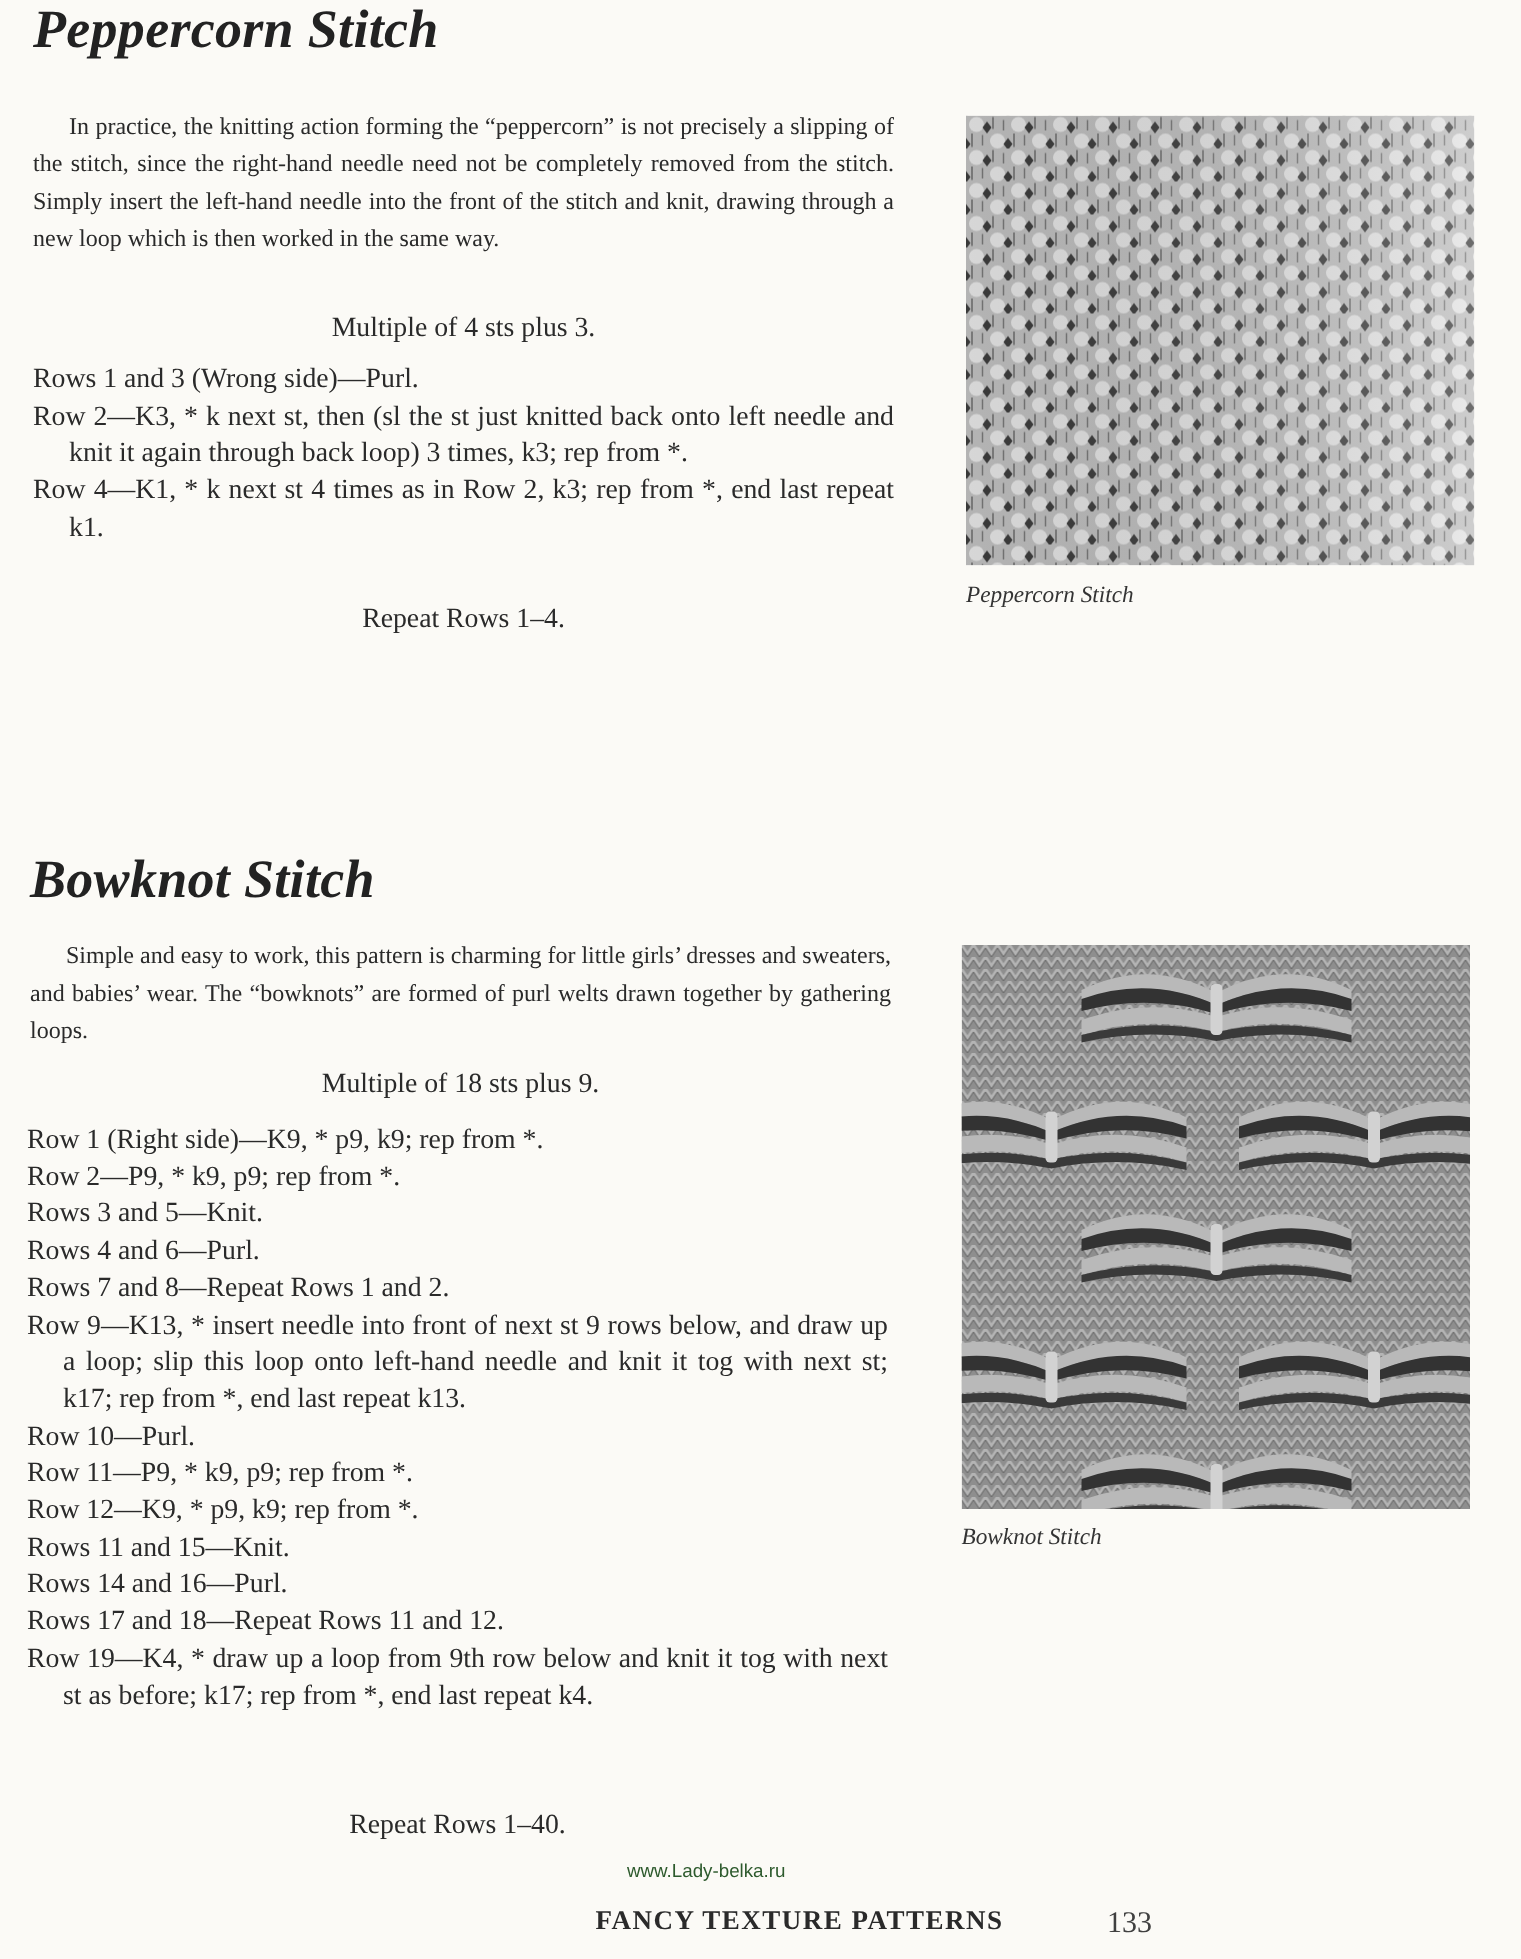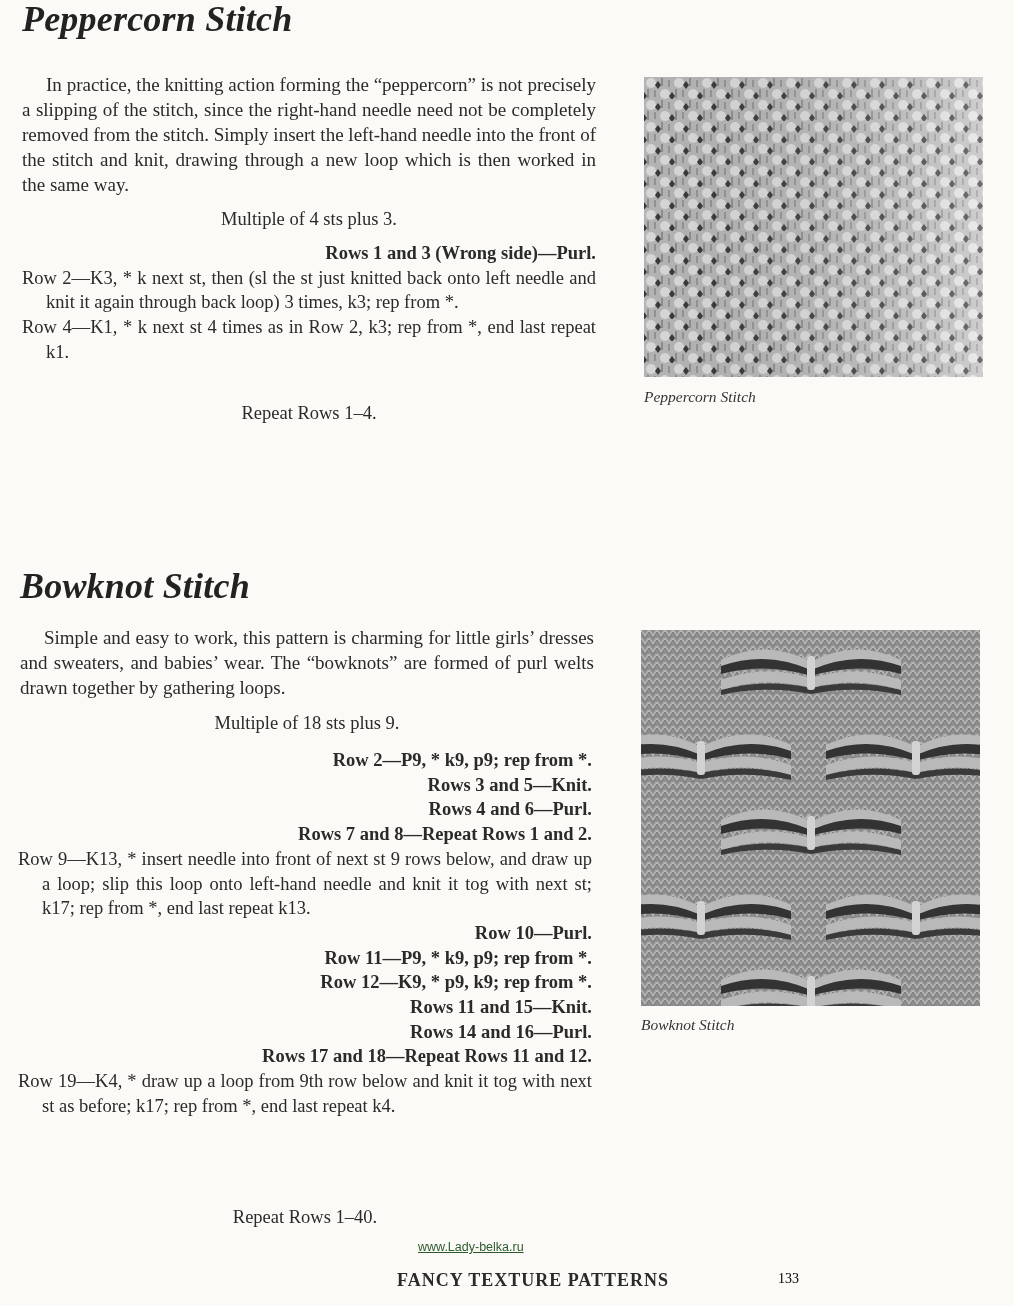--- a/index.html
+++ b/index.html
@@ -9,32 +9,32 @@
     font-family: "Liberation Serif", "DejaVu Serif", serif;
     color: #2a2a2a;
   }
   .abs { position: absolute; }
   .title {
     font-family: "Liberation Serif", serif;
     font-style: italic; font-weight: bold;
     font-size: 36px; color: #222; letter-spacing: 0.2px;
   }
   .para {
-    font-size: 19px; line-height: 25px; text-align: justify;
+    font-size: 16px; line-height: 25px; text-align: justify;
     text-align-last: left;
   }
   .para .indent { display: inline-block; width: 24px; }
   .centered { font-size: 18.5px; text-align: center; }
   .rows { font-size: 18.5px; line-height: 24.7px; }
   .row { padding-left: 24px; text-indent: -24px; text-align: justify; }
-  .row.single { text-align: right; font-weight: bold; }
+  .row.single { text-align: left; }
   .caption { font-style: italic; font-size: 15.5px; color: #333; }
-  .watermark { font-family: "Liberation Sans", sans-serif; font-size: 12.5px; color: #2d5a2d; text-decoration: underline; }
+  .watermark { font-family: "Liberation Sans", sans-serif; font-size: 12.5px; color: #2d5a2d; }
   .footer { font-weight: bold; font-size: 18px; letter-spacing: 1px; color: #2a2a2a; text-align: center; }
-  .pageno { font-size: 14px; color: #000000; margin-left: 40px; }
+  .pageno { font-size: 20px; color: #404040; }
 </style>
 </head>
 <body>
 
 <div class="abs title" style="left:22px; top:-2px;">Peppercorn Stitch</div>
 
 <div class="abs para" style="left:22px; top:72px; width:574px;"><span class="indent"></span><span>In practice, the knitting action forming the “peppercorn” is not precisely a slipping of the stitch, since the right-hand needle need not be completely removed from the stitch. Simply insert the left-hand needle into the front of the stitch and knit, drawing through a new loop which is then worked in the same way.</span></div>
 
 <div class="abs centered" style="left:22px; top:209px; width:574px;">Multiple of 4 sts plus 3.</div>
 
@@ -71,20 +71,21 @@
 </div>
 <div class="abs caption" style="left:644px; top:388px;">Peppercorn Stitch</div>
 
 <div class="abs title" style="left:20px; top:565px;">Bowknot Stitch</div>
 
 <div class="abs para" style="left:20px; top:625px; width:574px;"><span class="indent"></span><span>Simple and easy to work, this pattern is charming for little girls’ dresses and sweaters, and babies’ wear. The “bowknots” are formed of purl welts drawn together by gathering loops.</span></div>
 
 <div class="abs centered" style="left:20px; top:713px; width:574px;">Multiple of 18 sts plus 9.</div>
 
 <div class="abs rows" style="left:18px; top:748px; width:574px;">
+  <div class="row single">Row 1 (Right side)—K9, * p9, k9; rep from *.</div>
   <div class="row single">Row 2—P9, * k9, p9; rep from *.</div>
   <div class="row single">Rows 3 and 5—Knit.</div>
   <div class="row single">Rows 4 and 6—Purl.</div>
   <div class="row single">Rows 7 and 8—Repeat Rows 1 and 2.</div>
   <div class="row">Row 9—K13, * insert needle into front of next st 9 rows below, and draw up a loop; slip this loop onto left-hand needle and knit it tog with next st; k17; rep from *, end last repeat k13.</div>
   <div class="row single">Row 10—Purl.</div>
   <div class="row single">Row 11—P9, * k9, p9; rep from *.</div>
   <div class="row single">Row 12—K9, * p9, k9; rep from *.</div>
   <div class="row single">Rows 11 and 15—Knit.</div>
   <div class="row single">Rows 14 and 16—Purl.</div>

